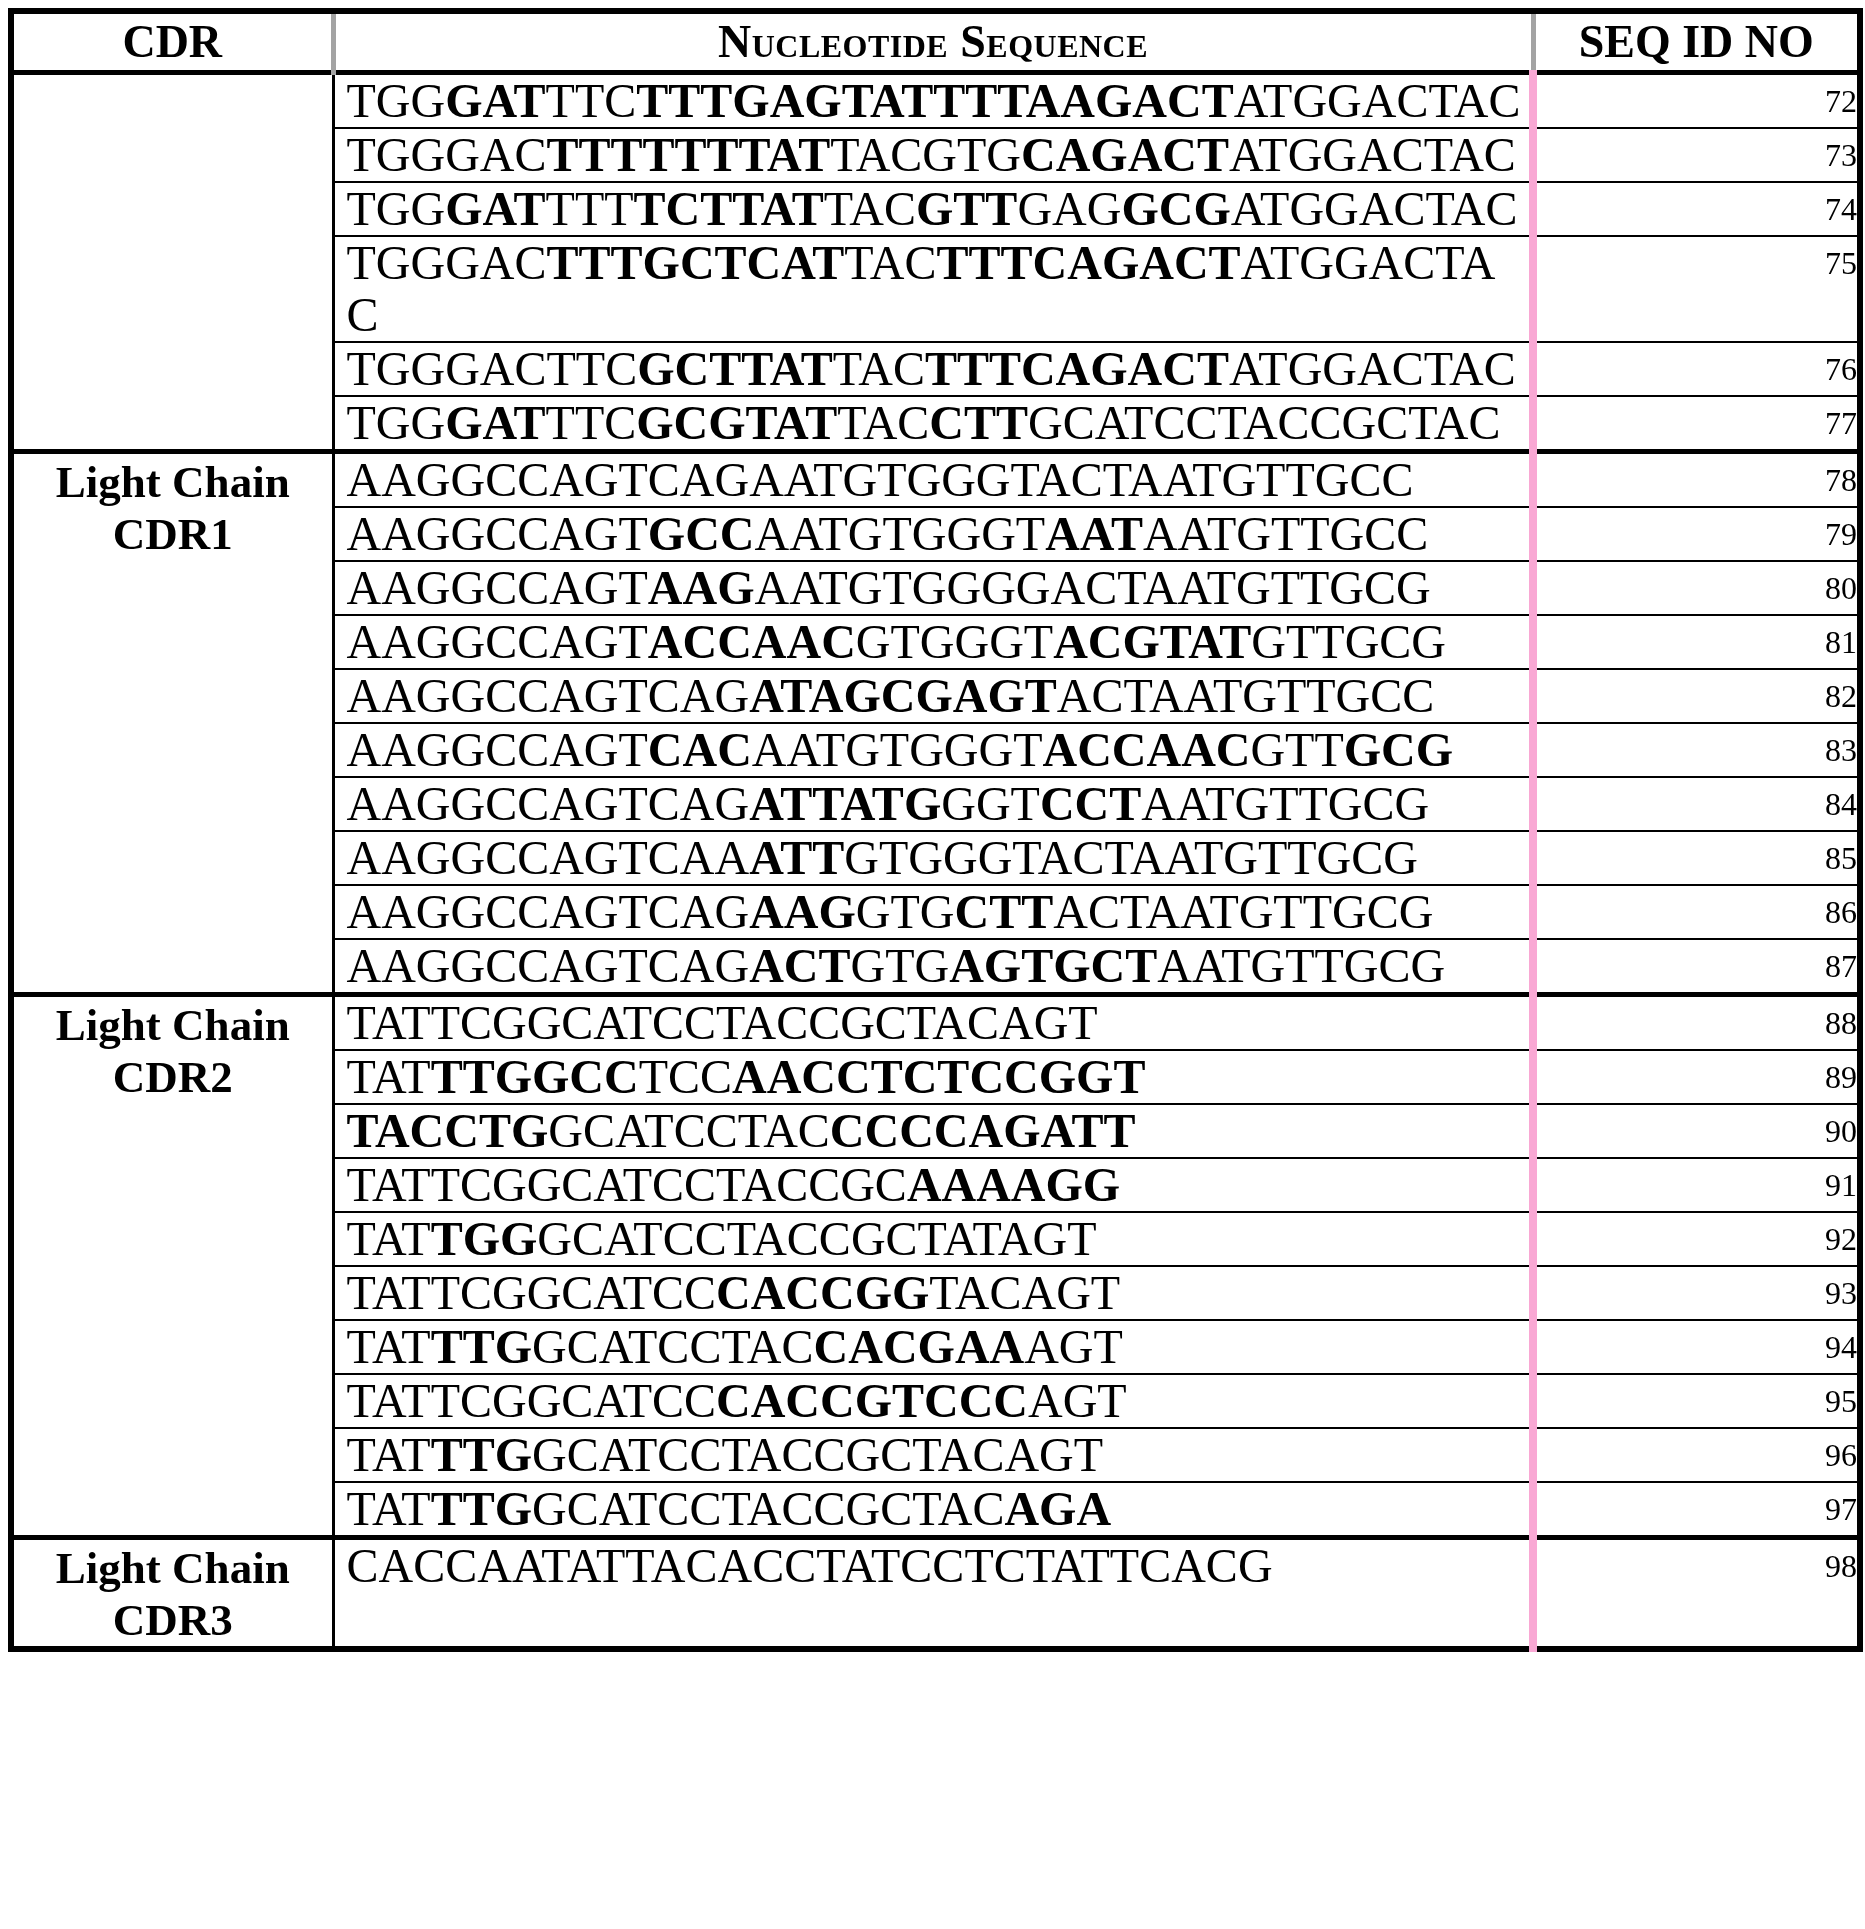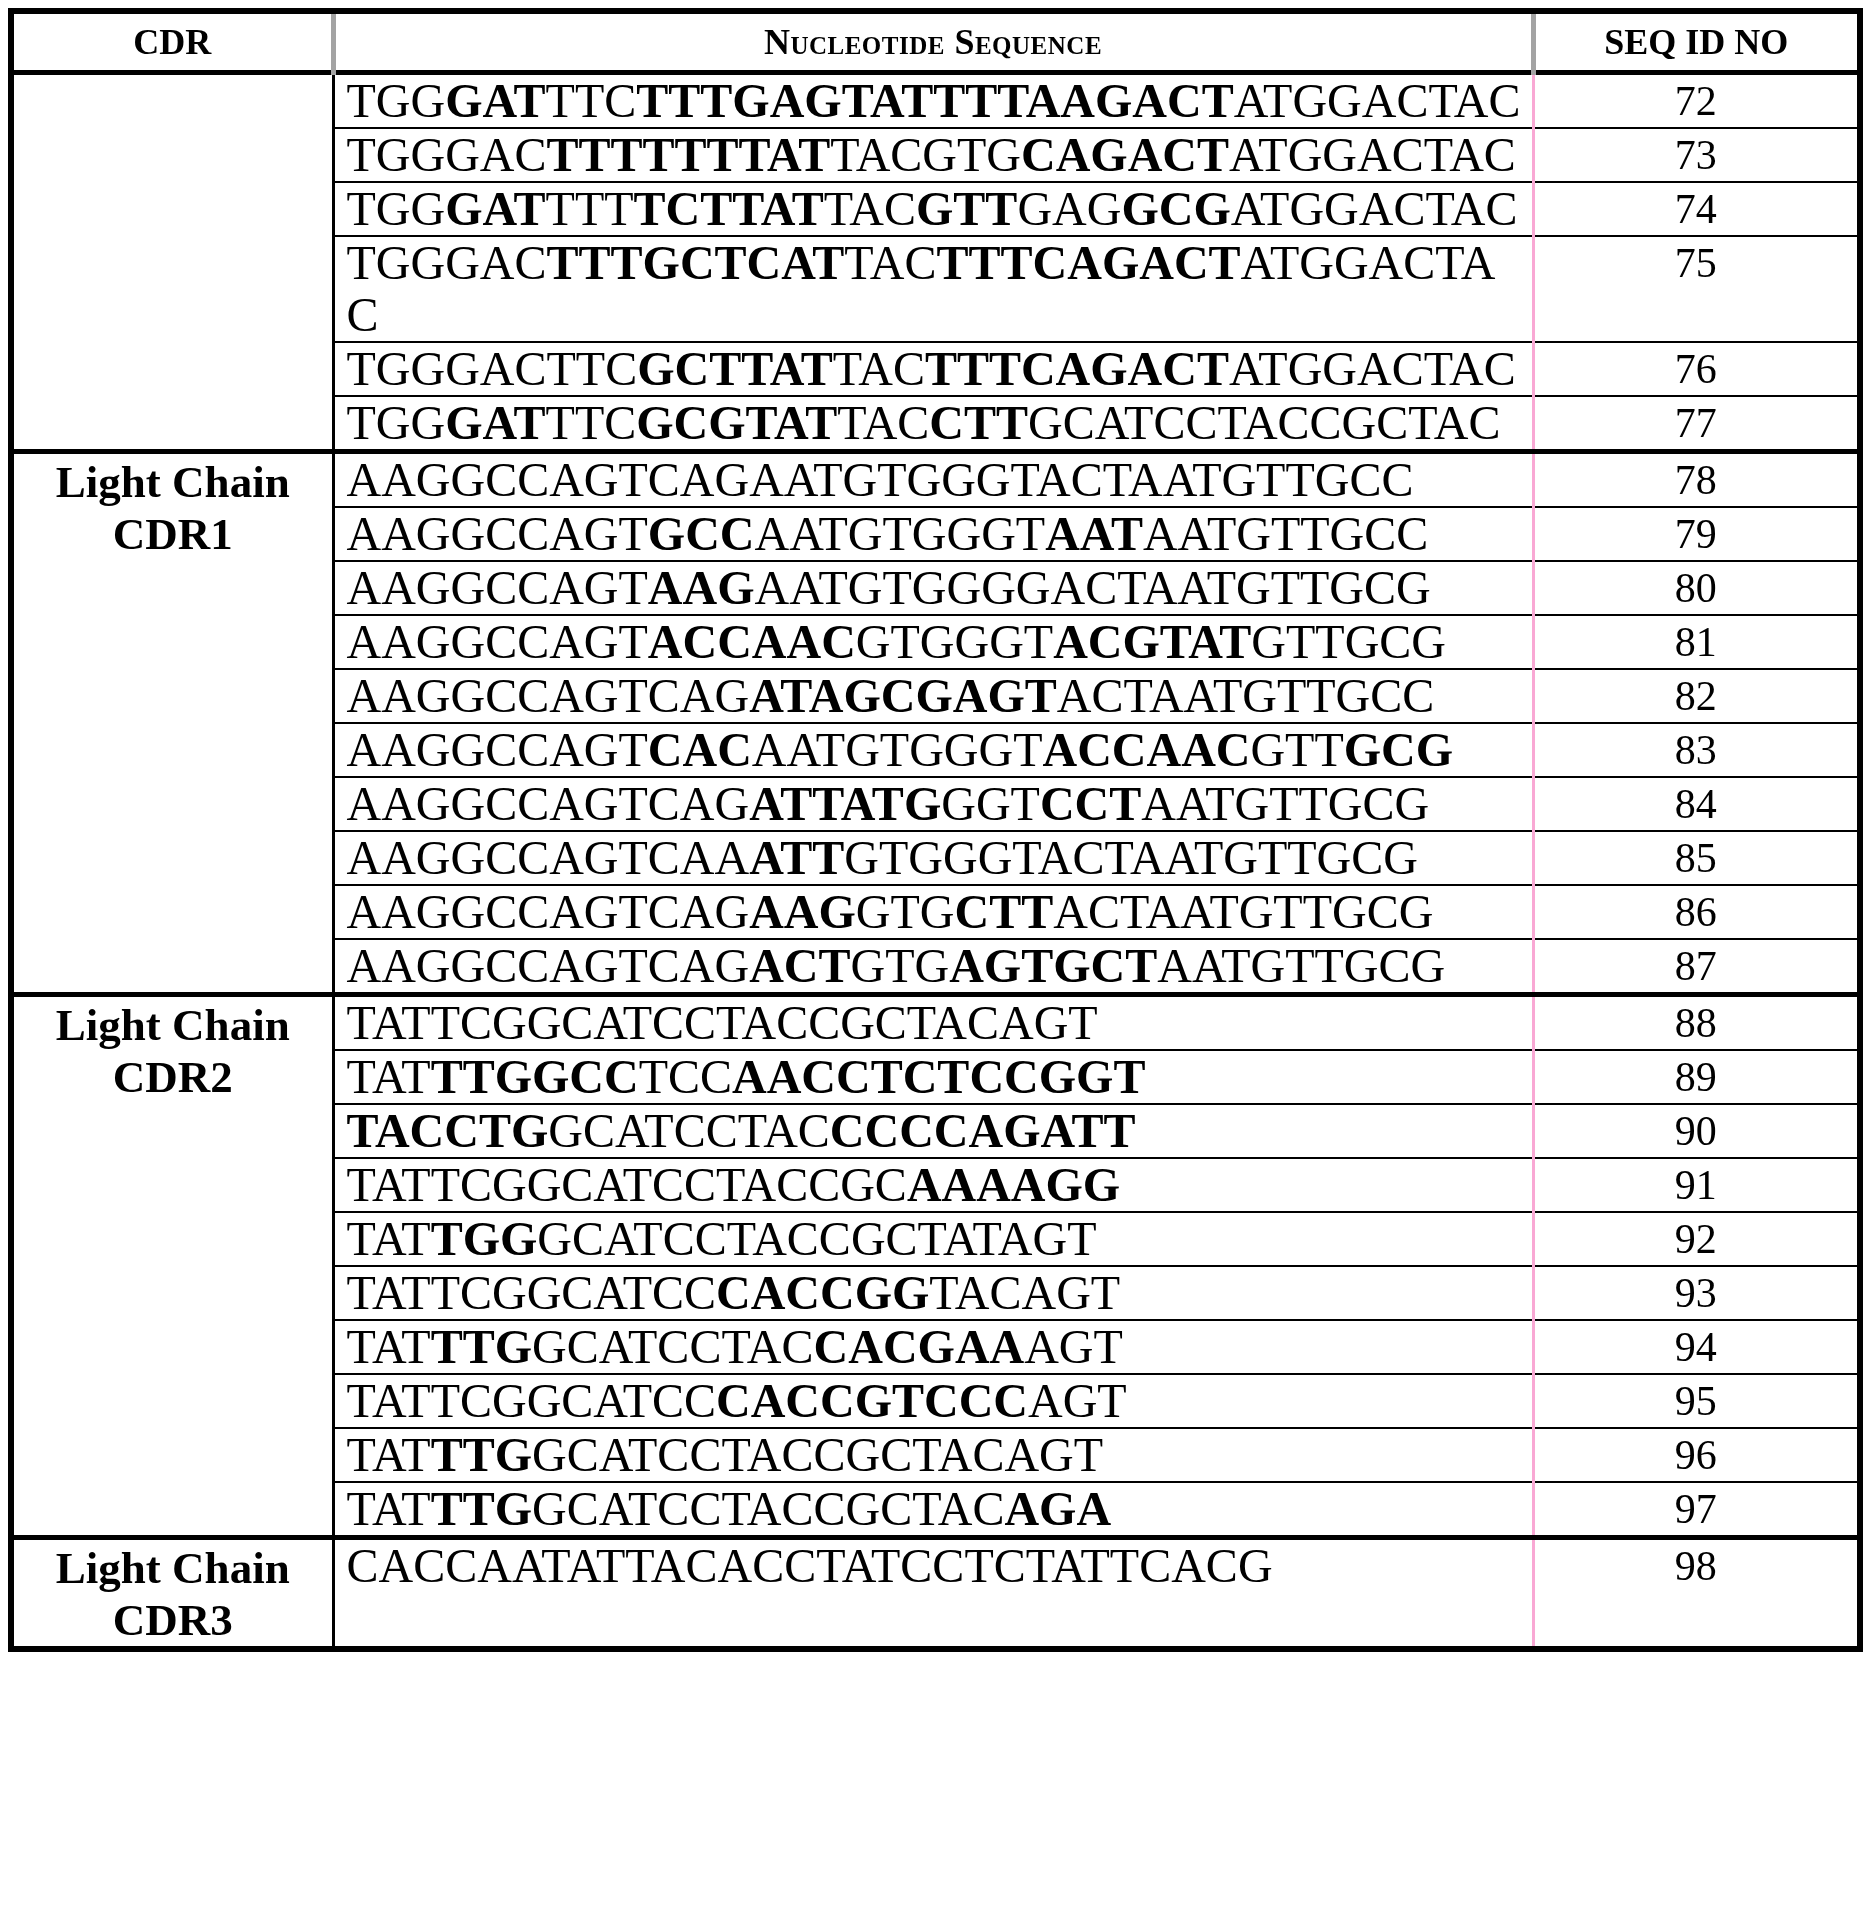--- a/index.html
+++ b/index.html
@@ -22,21 +22,21 @@
     border-collapse: collapse;
     border: 6px solid #000;
   }
   col.c1 { width: 322px; }
   col.c2 { width: 1200px; }
   col.c3 { width: 327px; }
 
   thead tr { border-bottom: 5px solid #000; }
   th {
     font-weight: bold;
-    font-size: 36px;
+    font-size: 46px;
     line-height: 52px;
     height: 56px;
     vertical-align: middle;
     text-align: center;
     padding: 0;
   }
   th.sc { font-variant: small-caps; letter-spacing: 0.5px; }
   th + th { border-left: 5px solid #a3a3a3; margin-left: 14px; }
 
   tbody tr { border-top: 2px solid #000; }
@@ -55,24 +55,24 @@
     font-size: 48px;
     line-height: 52px;
     height: 52px;
     vertical-align: top;
     padding: 0 6px 0 12px;
     word-break: break-all;
     white-space: normal;
   }
   td.seq-cell .b { font-weight: bold; }
   td.num-cell {
-    border-left: 3px solid #f9a8d4;
-    font-size: 42px;
-    line-height: 52px;
-    text-align: center;
+    border-left: 8px solid #f9a8d4;
+    font-size: 32px;
+    line-height: 52px;
+    text-align: right;
     vertical-align: top;
     padding: 0;
   }
 </style>
 </head>
 <body>
 
 <div class="page">
   <table class="seq-table">
     <colgroup>

